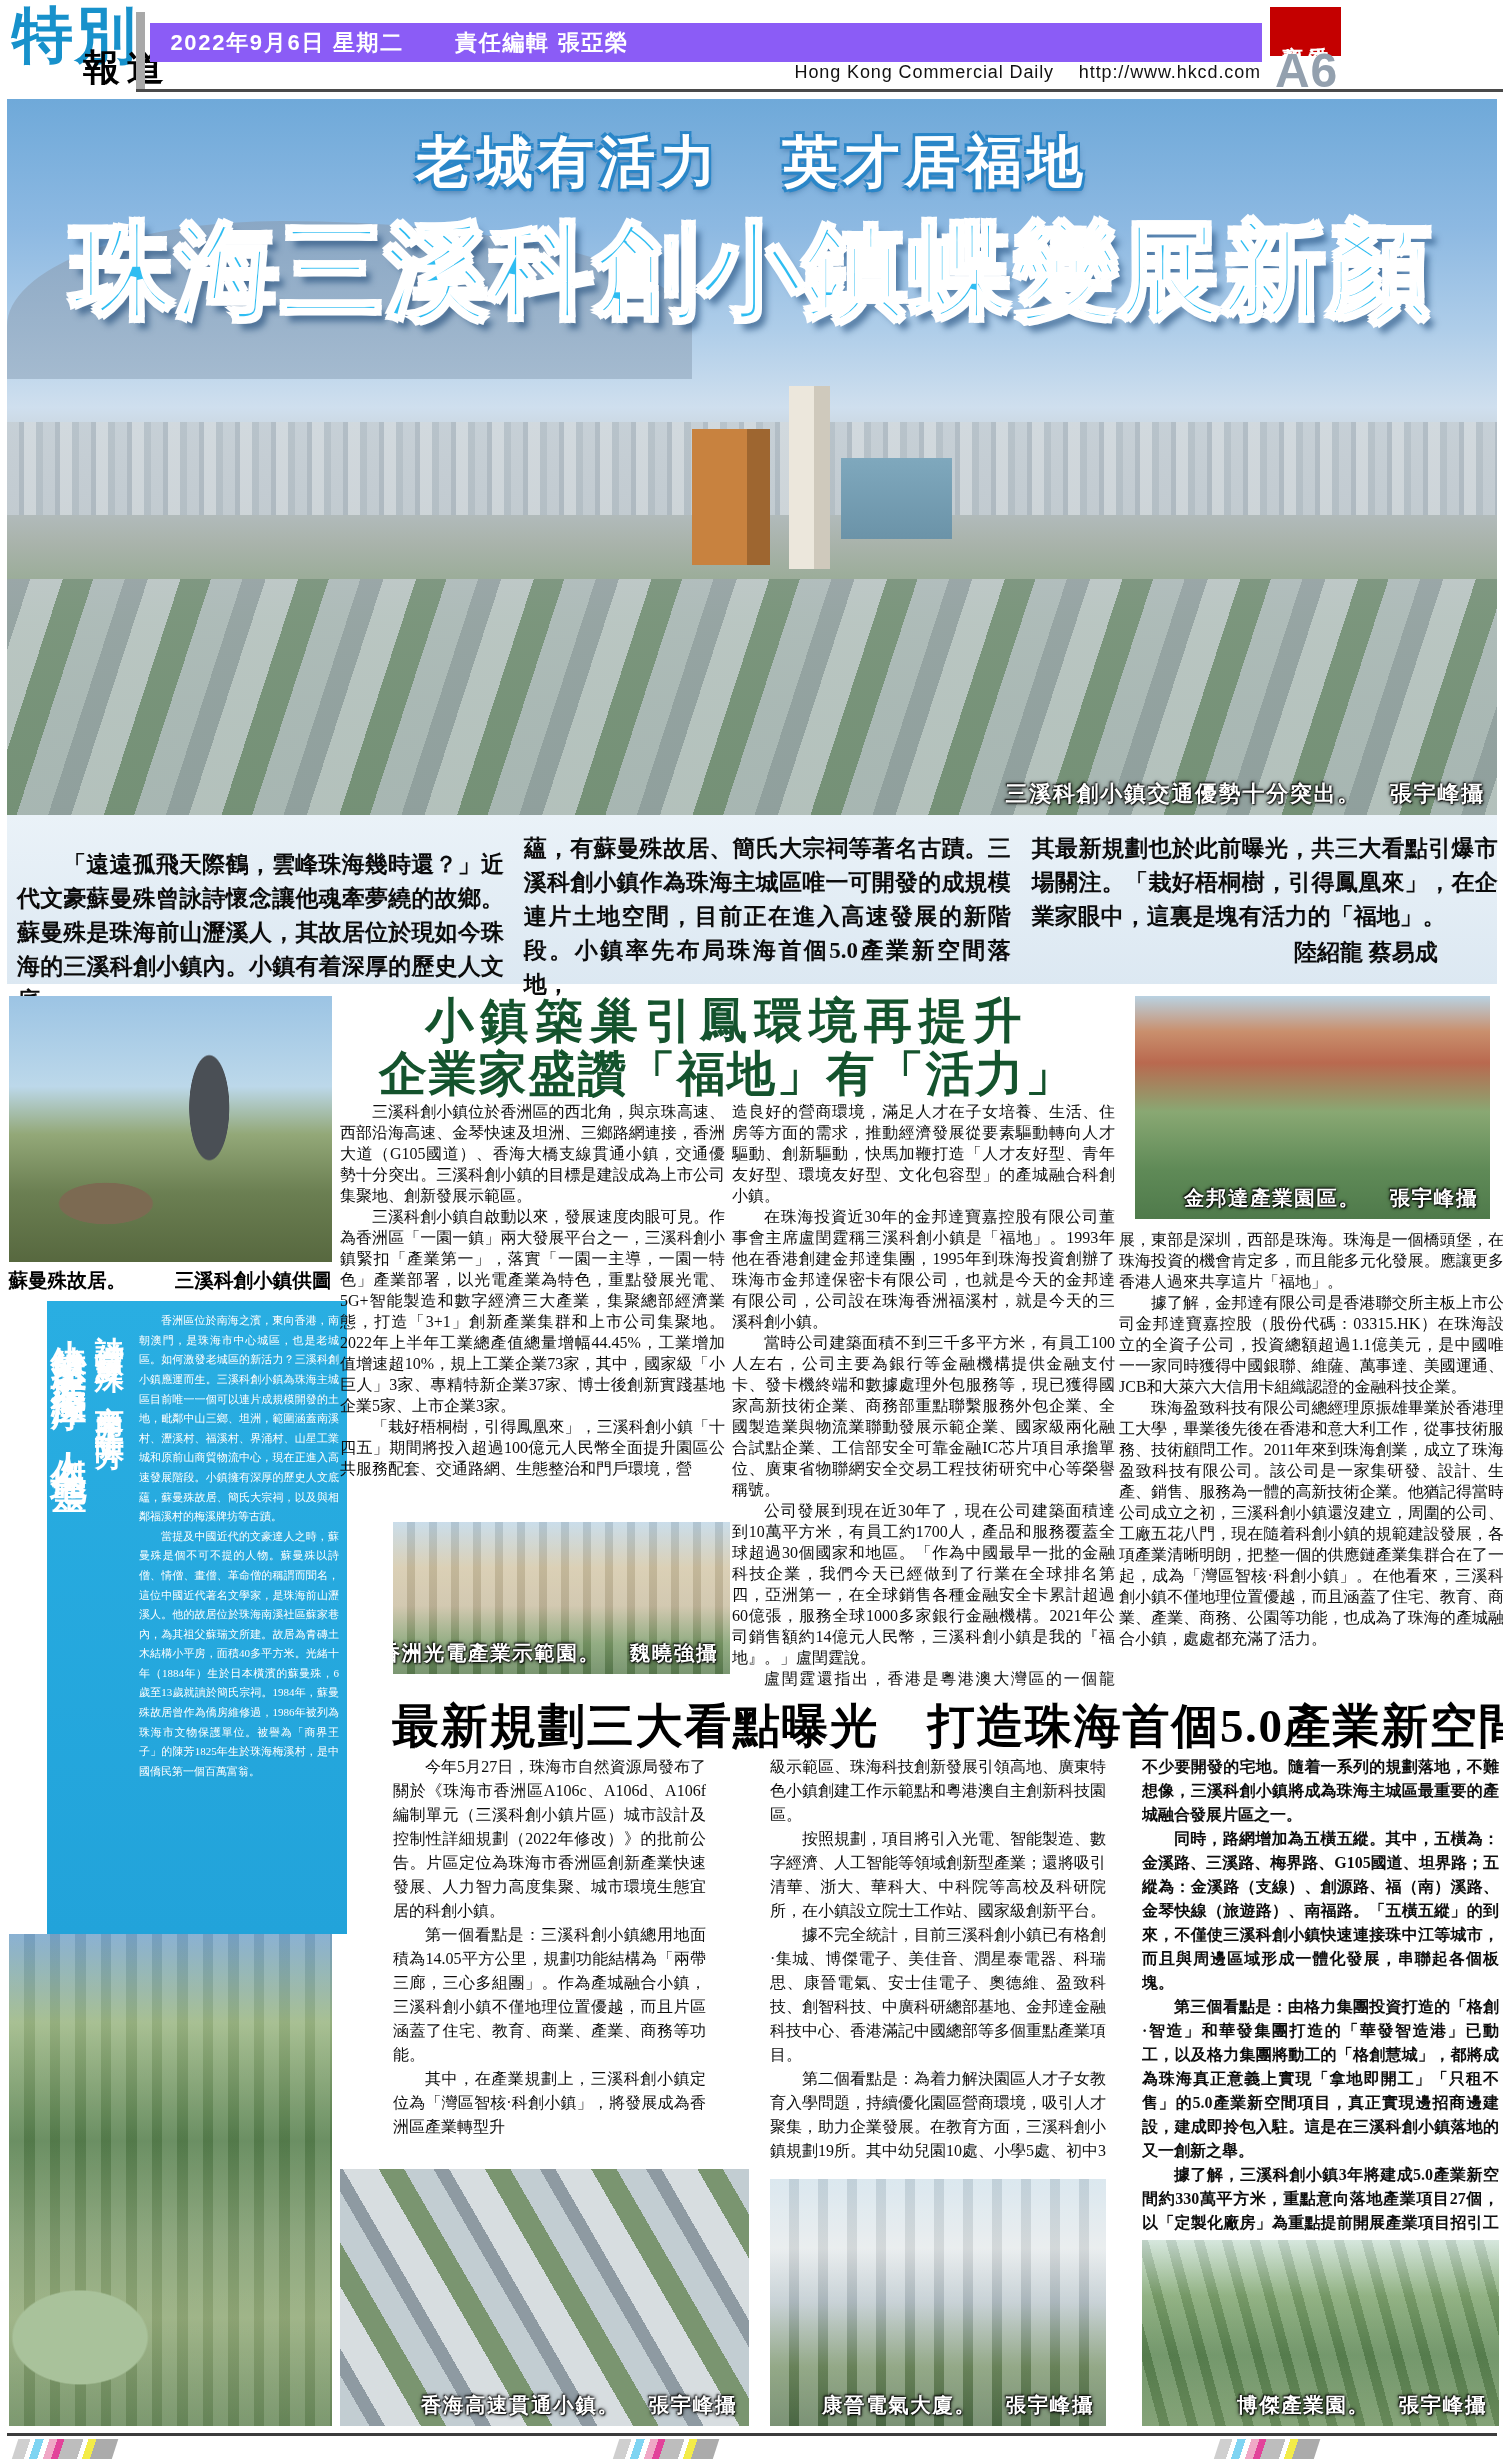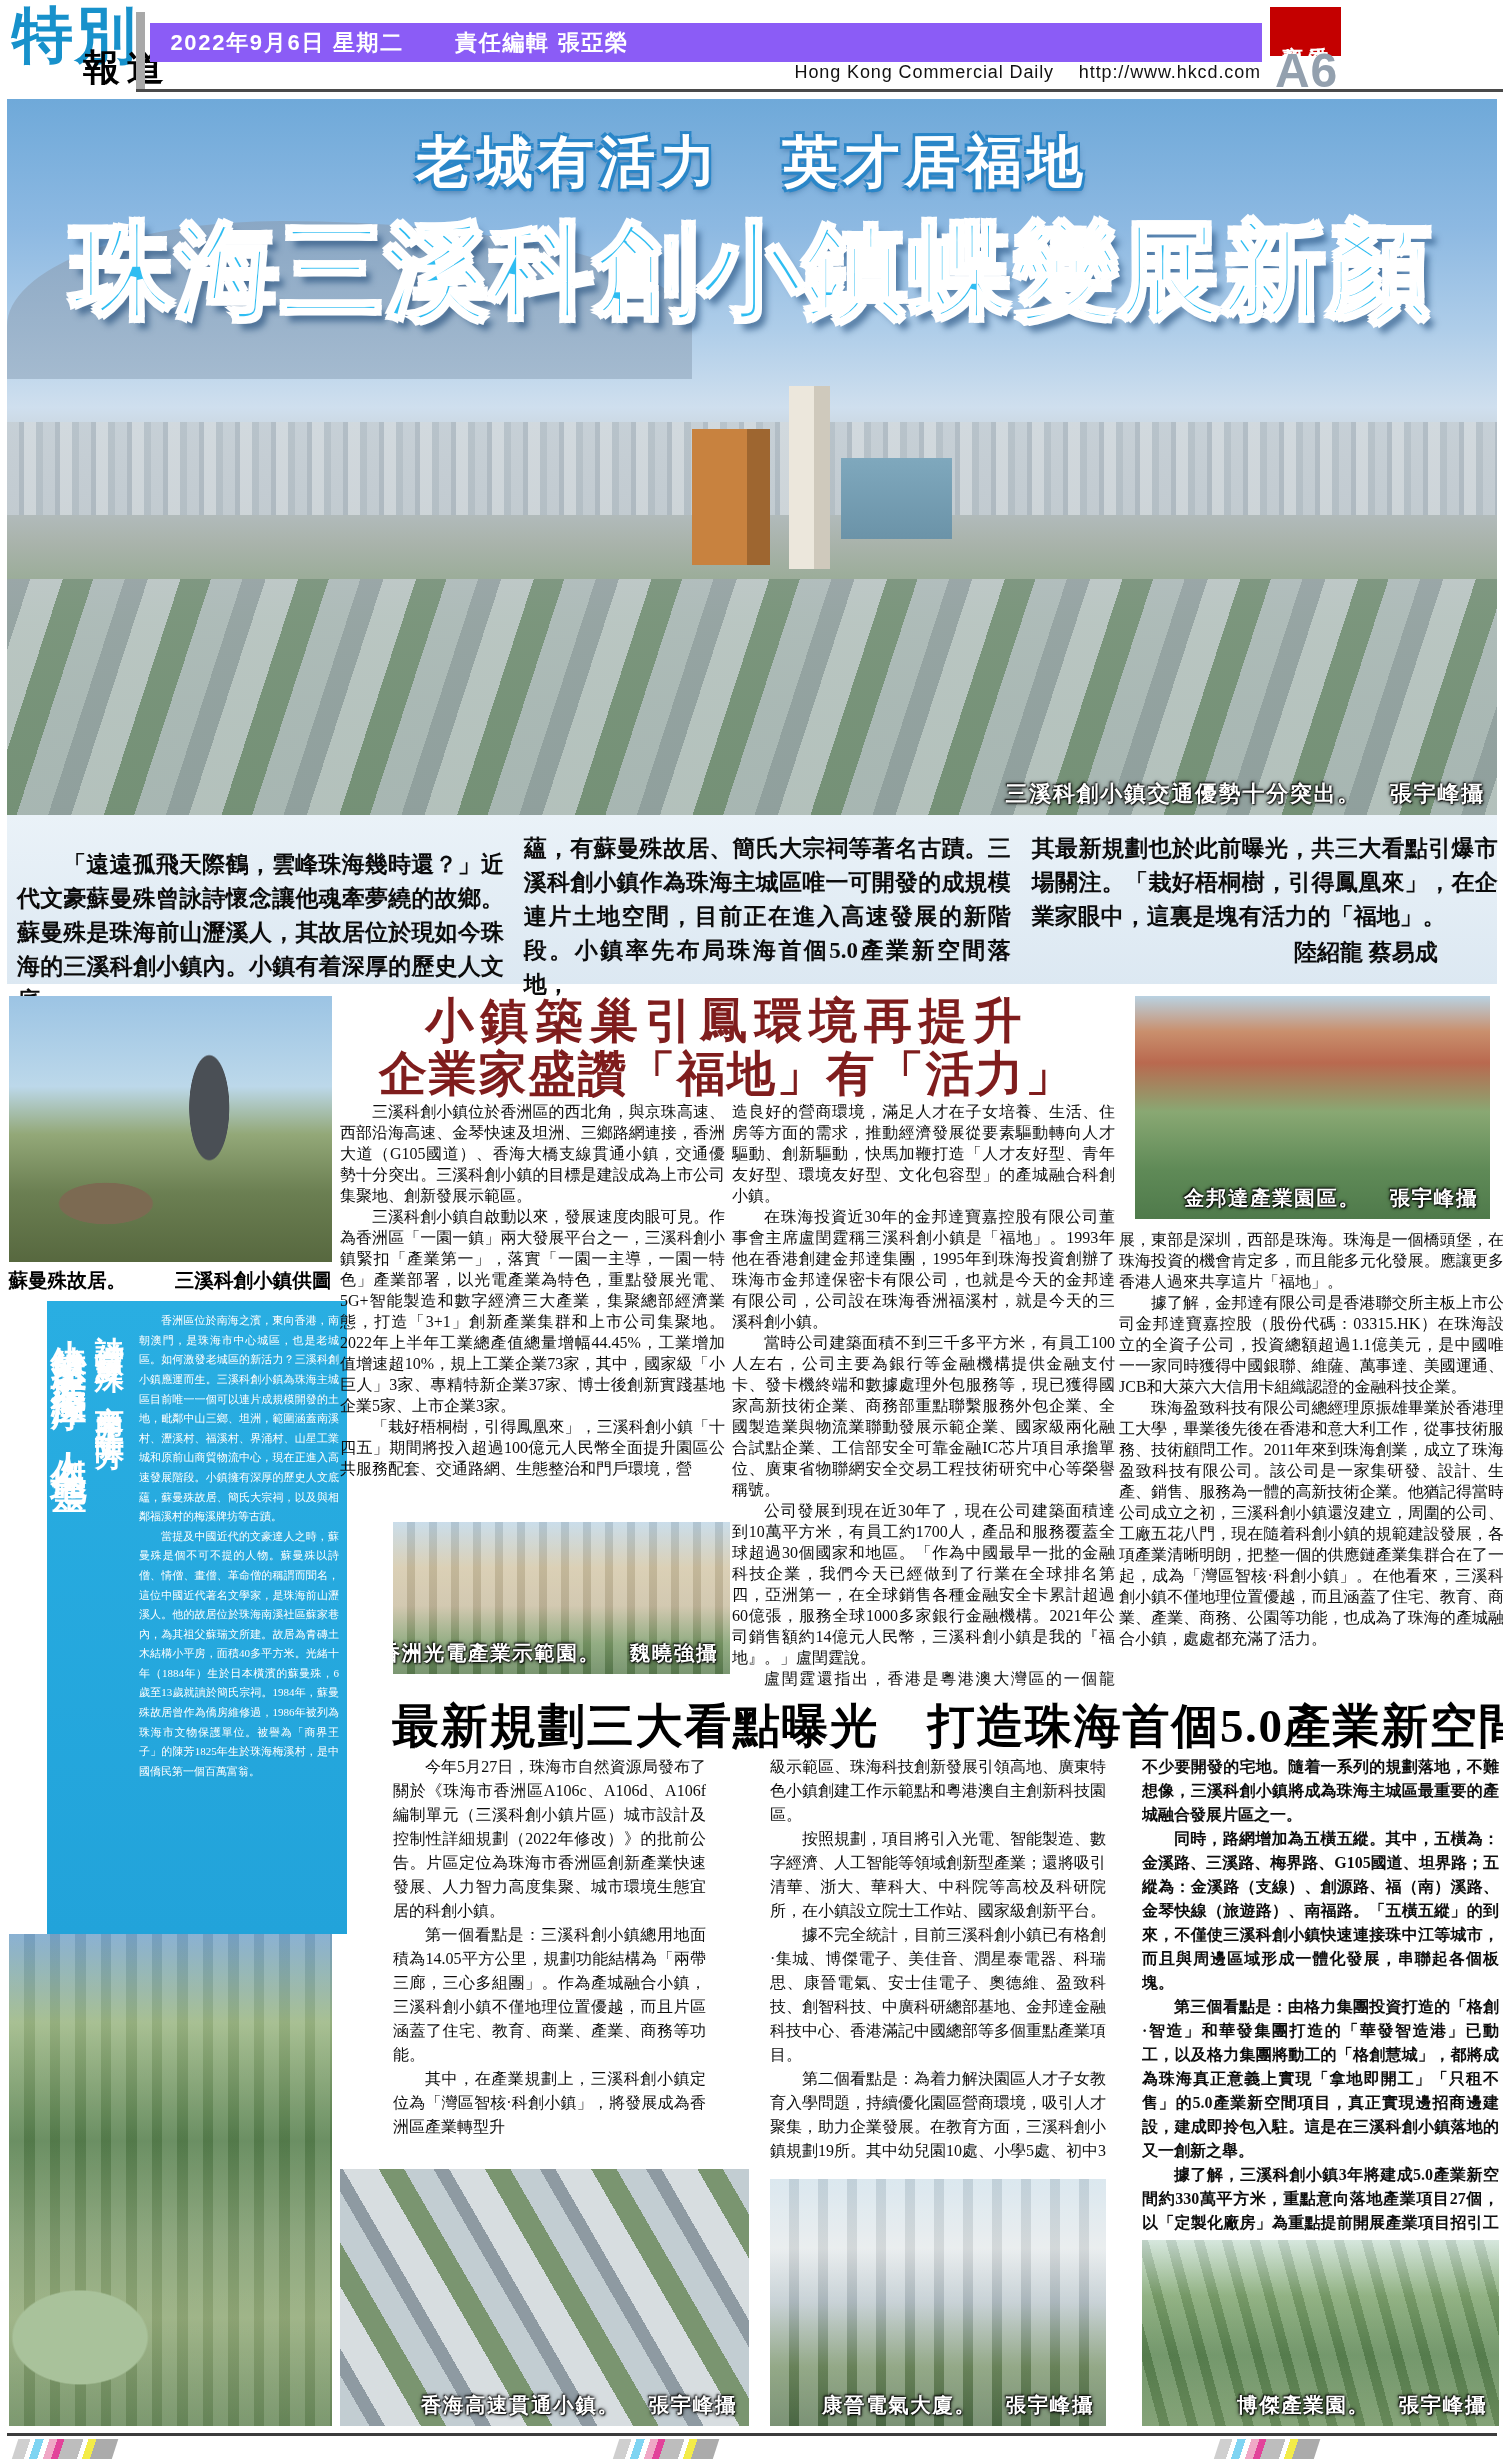--- a/index.html
+++ b/index.html
@@ -37,21 +37,21 @@
   .photo-cap .credit{margin-left:29px;}
   
   .intro{position:absolute;left:6.8px;top:815px;width:1490px;height:169px;background:linear-gradient(180deg,#eaf2f8,#dce8f2);}
   .intro .icol{position:absolute;top:17px;font-size:23px;line-height:34px;text-align:justify;color:#0b0b0b;font-weight:600;}
   .icol1{left:10.2px;width:487px;}
   .icol2{left:517px;width:487px;}
   .icol3{left:1025px;width:466px;}
   .intro-byline{display:block;text-align:right;padding-right:60px;font-weight:bold;margin-top:1.7px;}
   .indent{text-indent:2em;margin-top:16px;}
   
-  .s1-headline{position:absolute;left:339px;top:994px;width:776px;text-align:center;font-weight:bold;color:#7f1d1d;}
+  .s1-headline{position:absolute;left:339px;top:994px;width:776px;text-align:center;font-weight:bold;color:#14532d;}
   .s1-headline .l1{font-size:48px;letter-spacing:6.8px;line-height:53px;}
   .s1-headline .l2{font-size:48px;letter-spacing:1.7px;line-height:53px;}
   .photo{position:absolute;overflow:hidden;}
   .photo-sumanshu{left:8.5px;top:996px;width:323px;height:266px;
     background:radial-gradient(34px 89px at 62% 42%,#4a4f55 58%,rgba(0,0,0,0) 60%),
                radial-gradient(77px 34px at 30% 78%,#7c6a52 60%,rgba(0,0,0,0) 62%),
                linear-gradient(180deg,#9cc4e4 0%,#bcd8ea 34%,#93a878 52%,#6b7f52 74%,#57683f 100%);}
   .sumanshu-cap{position:absolute;left:8.5px;top:1267px;width:323px;display:flex;justify-content:space-between;font-size:19.6px;font-weight:bold;color:#000;}
   .sidebar{position:absolute;left:47px;top:1301px;width:300px;height:633px;background:linear-gradient(180deg,#29aee2,#22a3da);overflow:hidden;}
   .sb-head-main{position:absolute;left:3.4px;top:8.5px;height:621px;writing-mode:vertical-rl;color:#fff;font-weight:bold;font-size:36px;letter-spacing:8.5px;line-height:1;}

